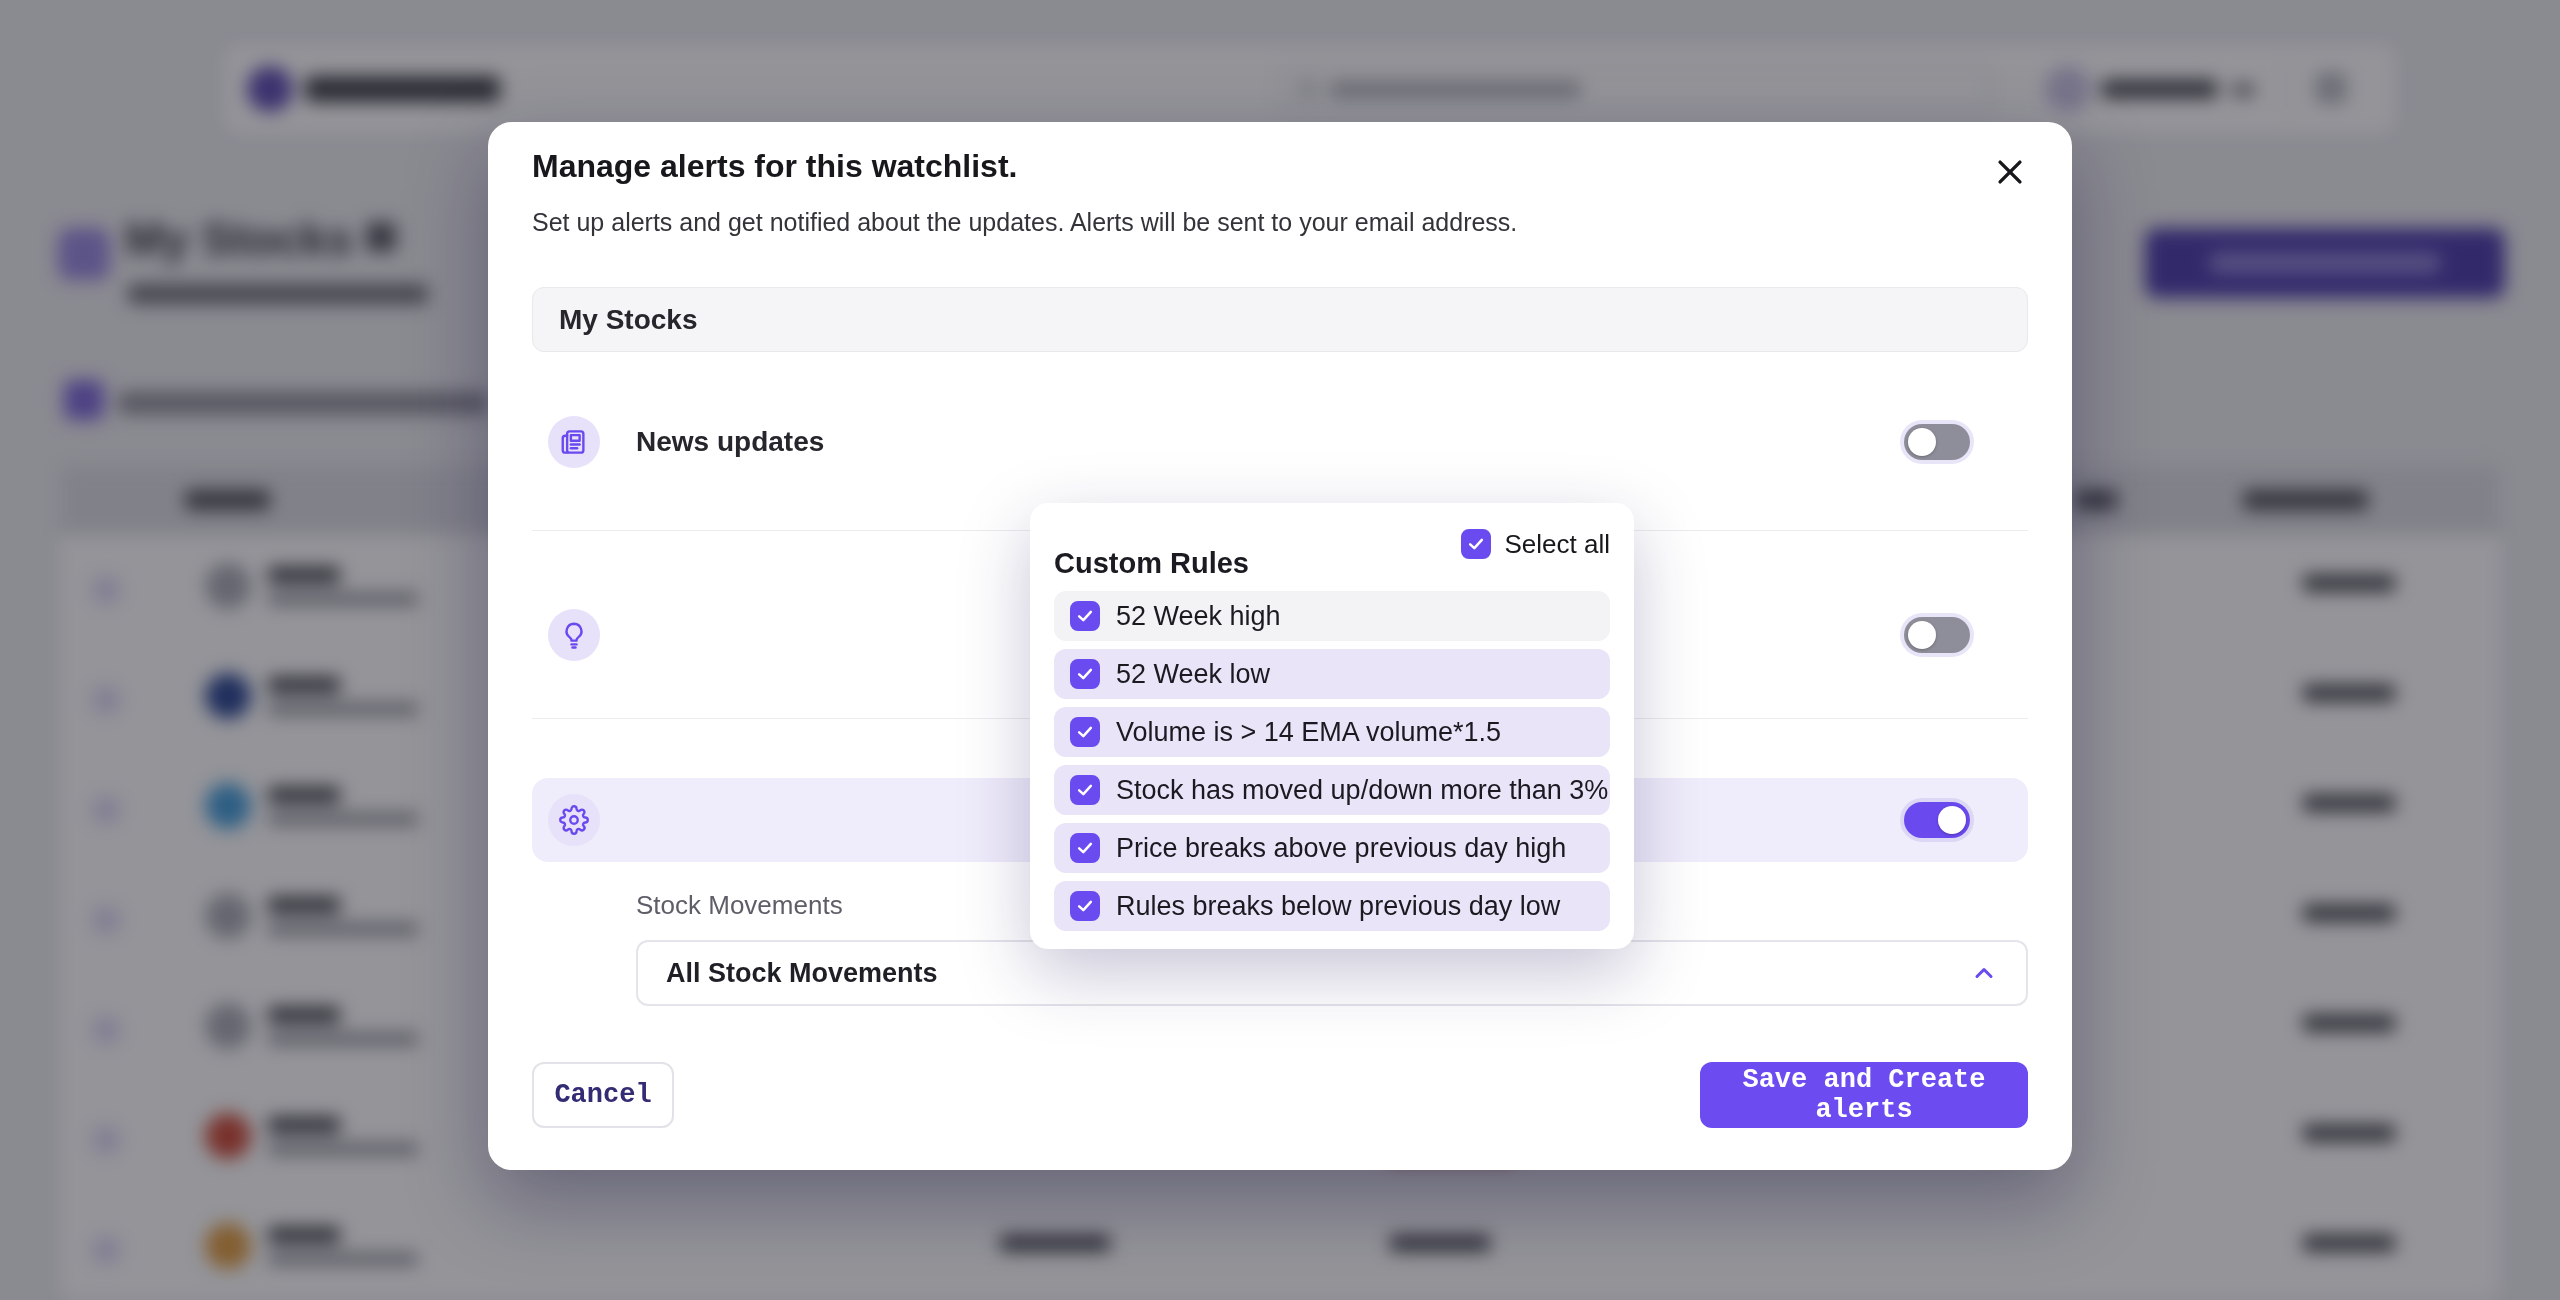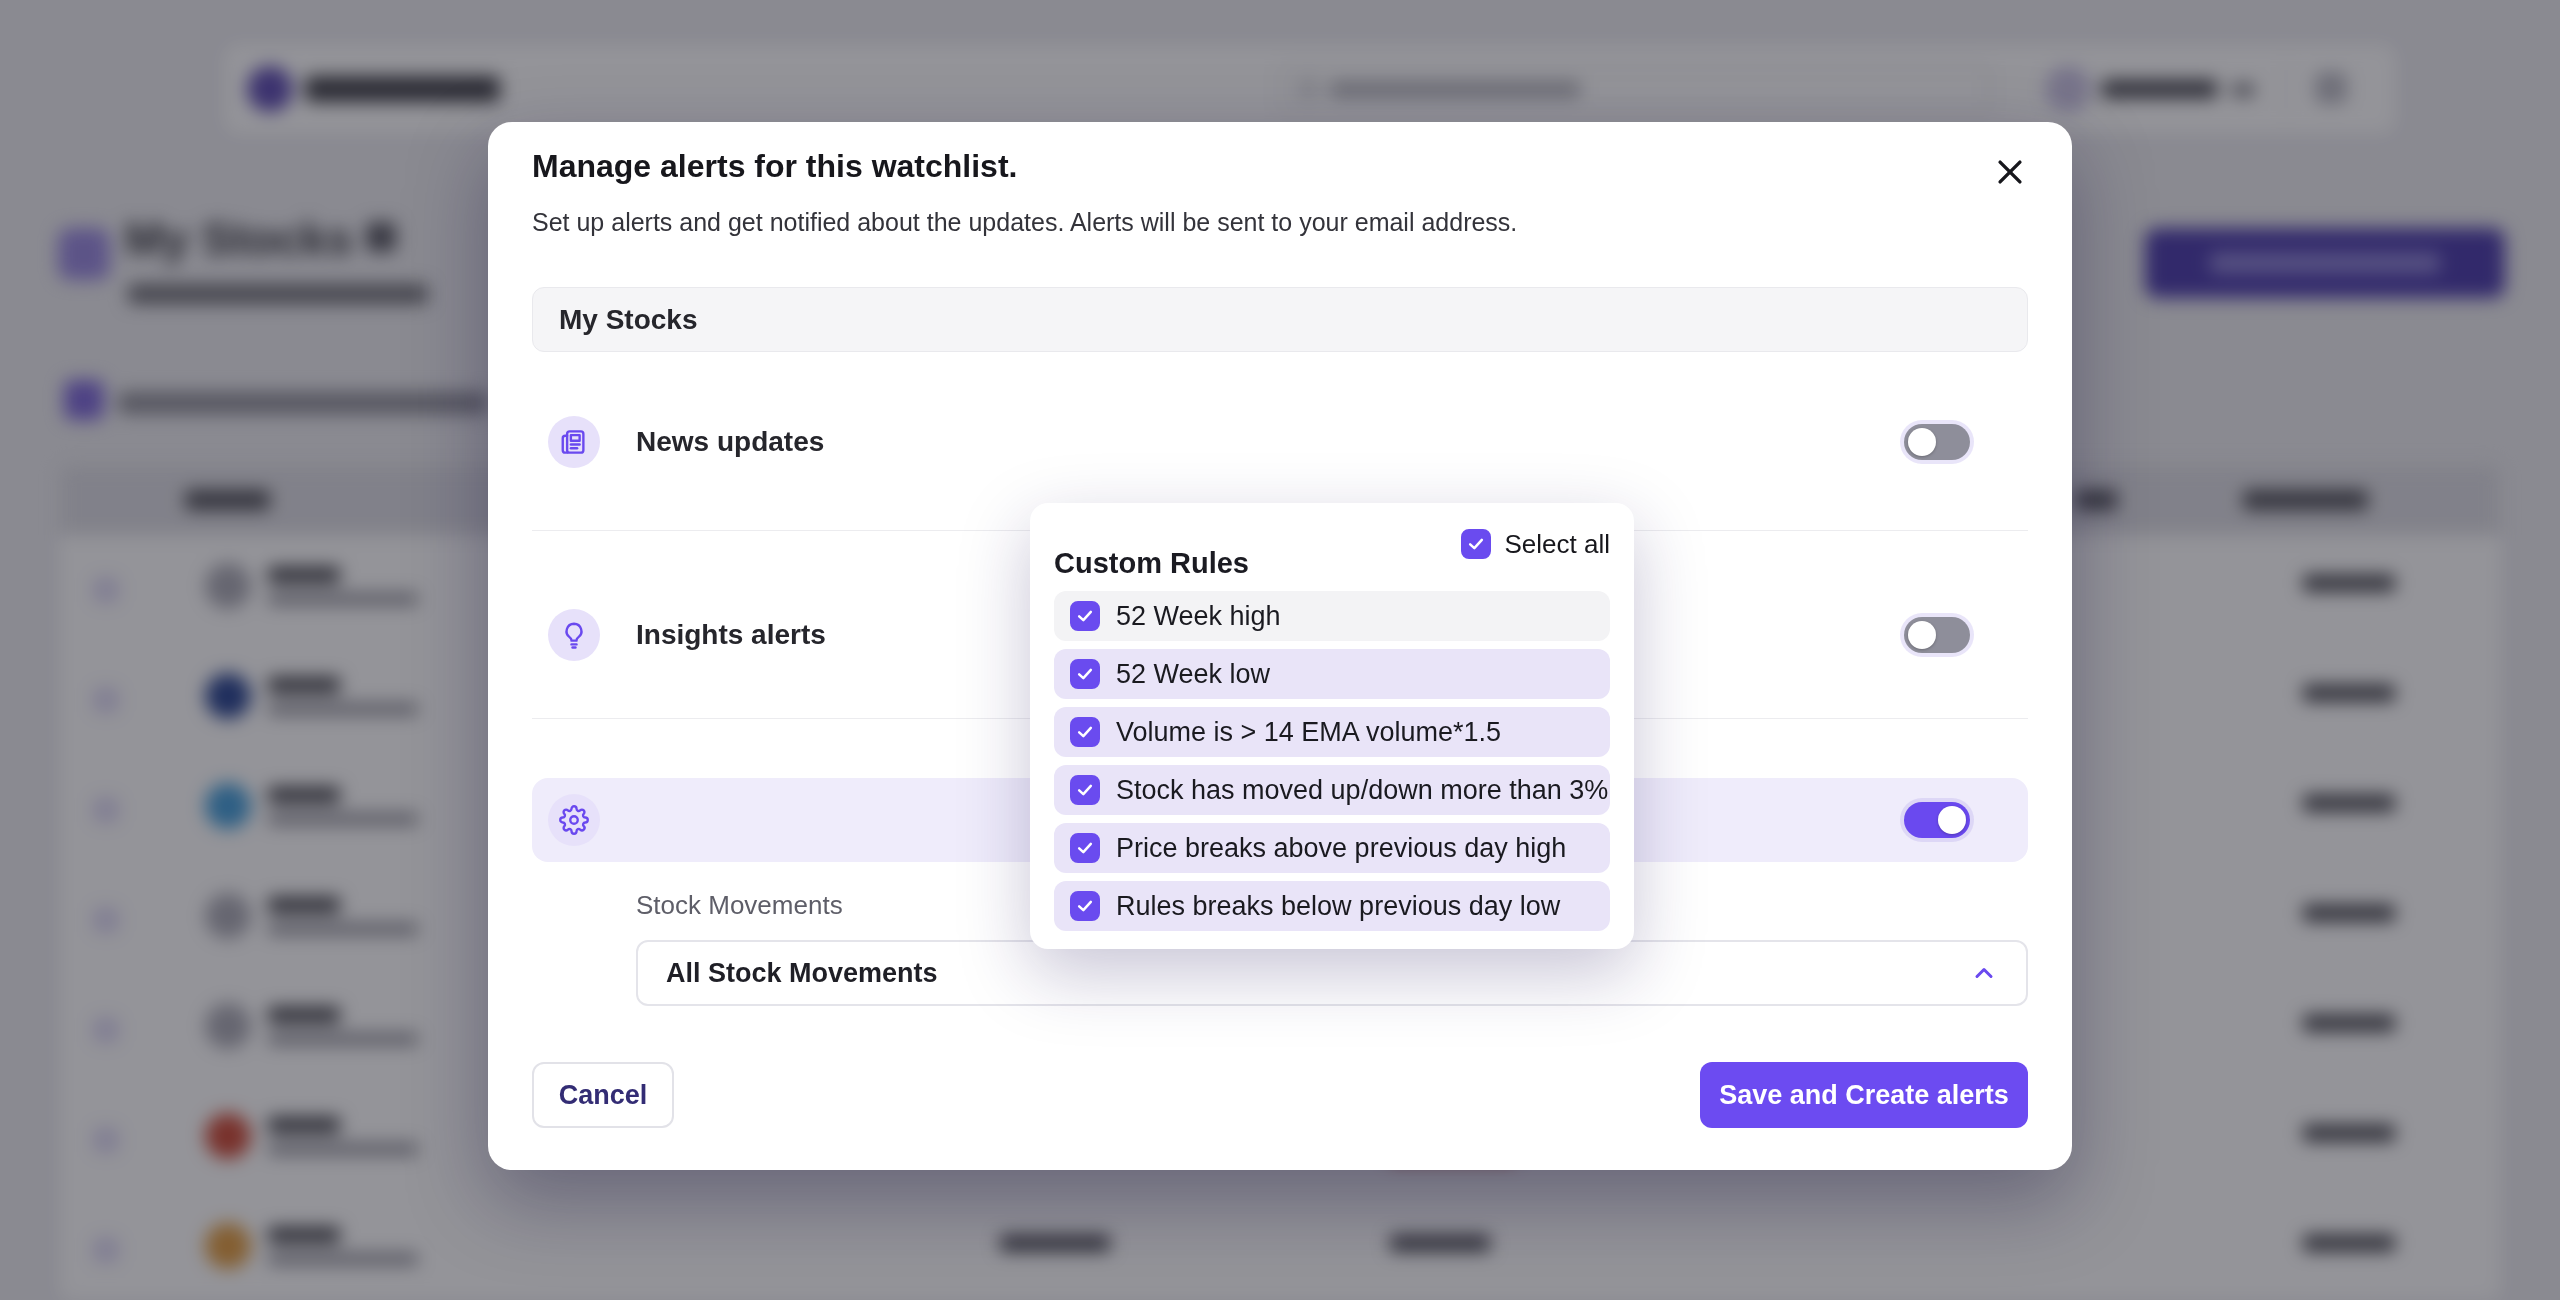--- a/index.html
+++ b/index.html
@@ -91,21 +91,21 @@
 
   .sm-label { position:absolute; left:148px; top:768px; font-size:26px; color:#5E5E68; }
   .dropdown { position:absolute; left:148px; top:818px; width:1392px; height:66px; background:#fff;
               border:2px solid #E4E4EA; border-radius:12px; display:flex; align-items:center;
               padding:0 28px; cursor:pointer; }
   .dropdown .dd-value { font-size:27px; font-weight:700; color:#1F1F26; }
   .dropdown .chev { margin-left:auto; display:flex; }
 
   .btn { position:absolute; top:940px; height:66px; border-radius:12px; font-size:27px; font-weight:600;
          display:flex; align-items:center; justify-content:center; cursor:pointer; border:none;
-         font-family:Liberation Sans, sans-serif; }
+         font-family:Liberation Mono, monospace; }
   .btn-cancel { left:44px; width:142px; background:#fff; border:2px solid #E2E2E8; color:#332C74; }
   .btn-save { right:44px; width:328px; background:#6C4BF1; color:#fff; }
 
   
   .popup { position:absolute; left:1030px; top:503px; width:604px; height:446px; background:#fff;
            border-radius:18px; box-shadow:0 24px 70px rgba(35,25,90,.25); }
   .popup-header { position:absolute; left:24px; top:18px; width:556px; height:46px;
                   display:flex; align-items:center; justify-content:space-between; }
   .popup-title { font-size:29px; font-weight:700; color:#1B1B22;margin-top:38px; }
   .select-all { display:flex; align-items:center; gap:14px; cursor:pointer; }
@@ -253,21 +253,20 @@
     <div class="divider d1"></div>
 
     <div class="section-row row-insights">
       <div class="icon-wrap">
         <svg width="30" height="30" viewBox="0 0 24 24" fill="none" stroke="#6A49EF" stroke-width="1.9" stroke-linecap="round" stroke-linejoin="round">
           <path d="M12 3a6 6 0 0 0-3.4 10.9c.8.6 1.4 1.5 1.4 2.4v.2h4v-.2c0-.9.6-1.8 1.4-2.4A6 6 0 0 0 12 3z"></path>
           <line x1="10" y1="19.5" x2="14" y2="19.5"></line>
           <line x1="10.8" y1="22" x2="13.2" y2="22"></line>
         </svg>
       </div>
-      <div class="sec-label">Insights alerts</div>
       <div class="toggle">
           <div class="knob"></div>
         </div>
     </div>
     <div class="divider d2"></div>
 
     <div class="section-row row-custom">
       <div class="icon-wrap">
         <svg width="30" height="30" viewBox="0 0 24 24" fill="none" stroke="#6A49EF" stroke-width="1.9" stroke-linecap="round" stroke-linejoin="round">
           <circle cx="12" cy="12" r="3"></circle>

